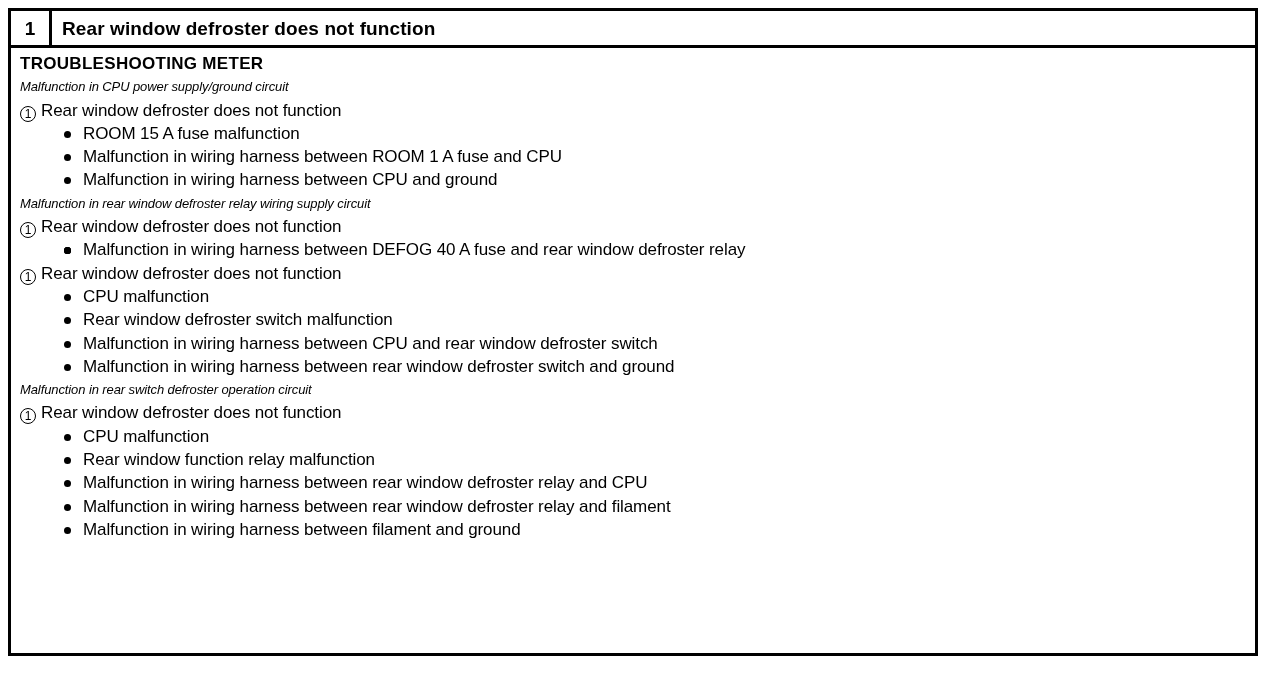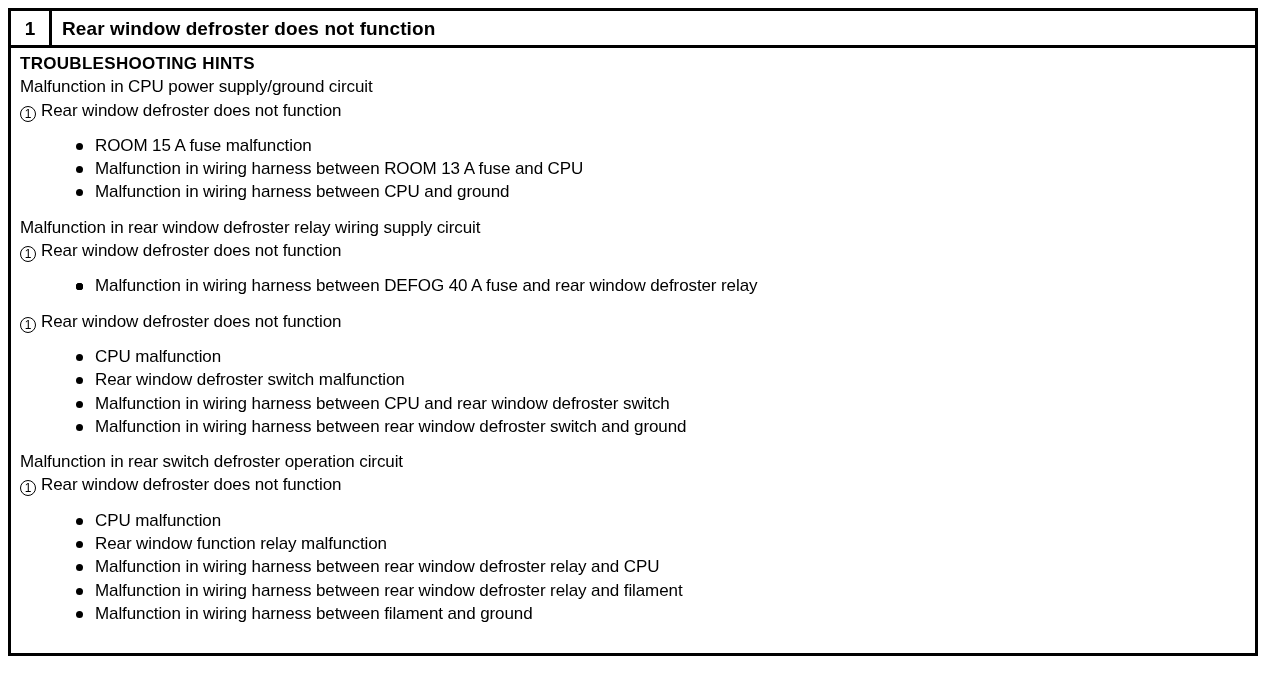--- a/index.html
+++ b/index.html
@@ -92,24 +92,25 @@
     line-height: 23.3px;
     letter-spacing: 0.3px;
     white-space: nowrap;
   }
 
   .section {
     display: block;
   }
 
   .section-title {
-    font-size: 17px;
+    font-size: 13px;
     line-height: 23.3px;
     white-space: nowrap;
     letter-spacing: -0.1px;
+    font-style: italic;
   }
 
   .symptom-line {
     font-size: 17px;
     line-height: 23.3px;
     white-space: nowrap;
     letter-spacing: -0.1px;
     display: flex;
     align-items: baseline;
   }
@@ -127,21 +128,21 @@
     box-sizing: border-box;
     margin-right: 5px;
     position: relative;
     top: 2px;
     flex: 0 0 auto;
     font-family: "Liberation Sans", sans-serif;
   }
 
   .cause-list {
     list-style: none;
-    margin: 12px;
+    margin: 0;
     padding: 0;
   }
 
   .cause-item {
     font-size: 17px;
     line-height: 23.3px;
     white-space: nowrap;
     letter-spacing: -0.1px;
     position: relative;
     padding-left: 63px;
@@ -166,36 +167,36 @@
     <div class="header-row">
       <div class="header-number-cell">
         <span class="header-number">1</span>
       </div>
       <div class="header-title-cell">
         <span class="header-title">Rear window defroster does not function</span>
       </div>
     </div>
 
     <div class="body-area">
-      <div class="hints-heading">TROUBLESHOOTING HINTS</div>
+      <div class="hints-heading">TROUBLESHOOTING METER</div>
 
       <div class="section">
         <div class="section-title">Malfunction in CPU power supply/ground circuit</div>
         <div class="symptom-line">
           <span class="circled-number">1</span>
           <span>Rear window defroster does not function</span>
         </div>
         <ul class="cause-list">
           <li class="cause-item">
             <span class="bullet"></span>
             <span>ROOM 15 A fuse malfunction</span>
           </li>
           <li class="cause-item">
             <span class="bullet"></span>
-            <span>Malfunction in wiring harness between ROOM 13 A fuse and CPU</span>
+            <span>Malfunction in wiring harness between ROOM 1 A fuse and CPU</span>
           </li>
           <li class="cause-item">
             <span class="bullet"></span>
             <span>Malfunction in wiring harness between CPU and ground</span>
           </li>
         </ul>
       </div>
 
       <div class="section">
         <div class="section-title">Malfunction in rear window defroster relay wiring supply circuit</div>

